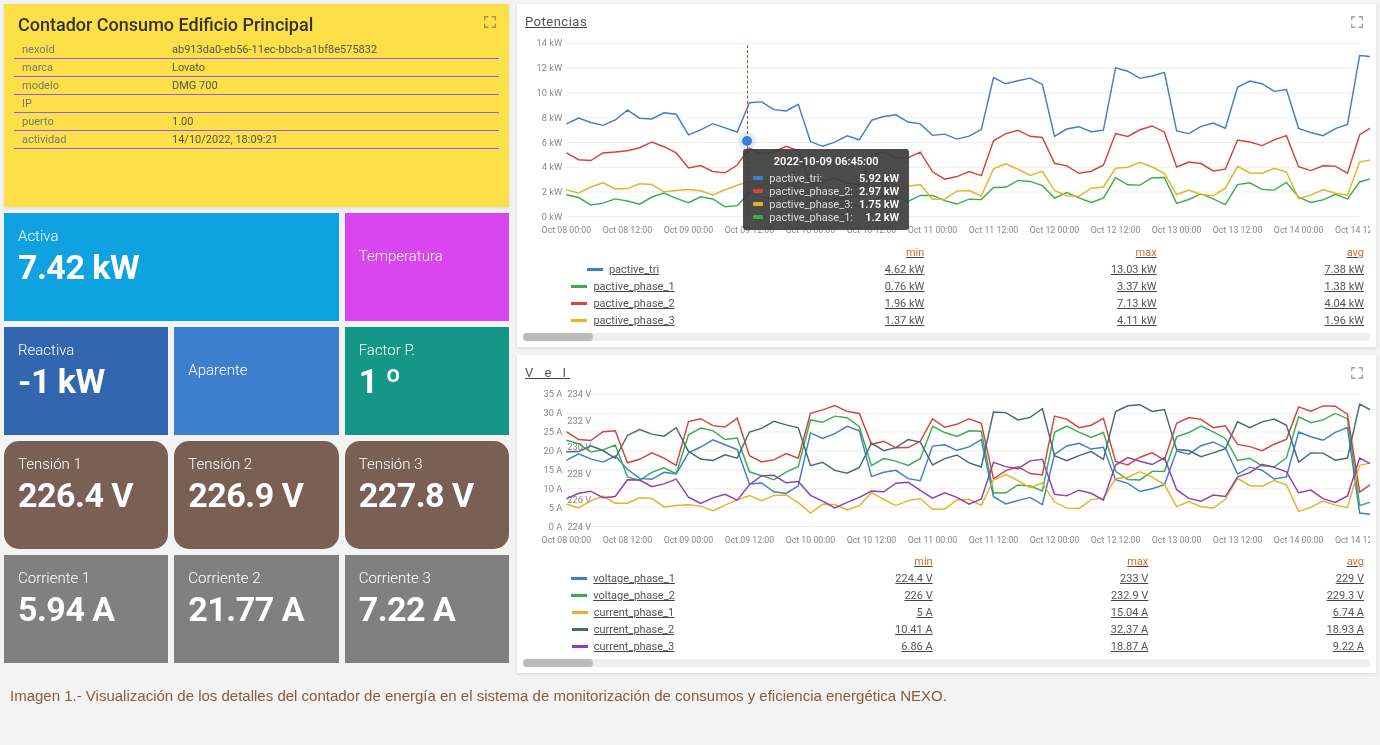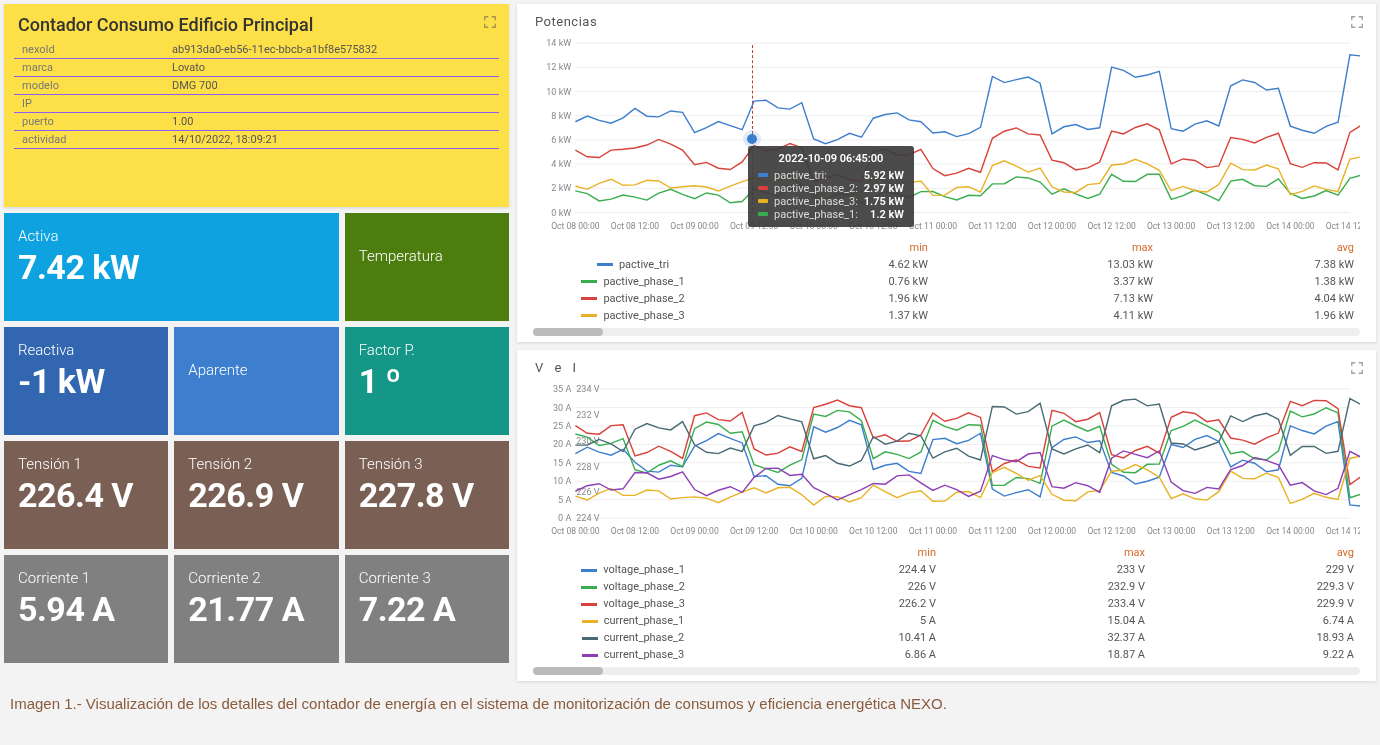--- a/index.html
+++ b/index.html
@@ -16,28 +16,28 @@
   .info-table { width: calc(100% - 20px); margin: 0 10px 58px; font-size: 11px; border-collapse: collapse; }
   .info-table td { padding: 2px 8px; border-bottom: 1px solid #8b5cf6; color: #555; margin-left: 7px; }
   .info-table td:first-child { width: 150px; color: #777; }
 
   .tiles { display: grid; grid-template-columns: repeat(3, 1fr); gap: 6px; }
   .tile { padding: 14px 14px 34px; color: #fff; min-height: 100px; display: flex; flex-direction: column; justify-content: center; }
   .tile-label { font-size: 15px; font-weight: 300; margin-bottom: 2px; }
   .tile-value { font-size: 34px; font-weight: 700; letter-spacing: -0.5px; }
   .tile-wide { grid-column: span 2; }
   .tile-activa { background: #0ea2e0; }
-  .tile-temp { background: #4d7c0f; }
+  .tile-temp { background: #d946ef; }
   .tile-reactiva { background: #3266b0; }
   .tile-aparente { background: #3d7ece; }
   .tile-factor { background: #149787; }
-  .tile-tension { background: #7a5f55; }
+  .tile-tension { background: #7a5f55; border-radius: 15px; }
   .tile-corriente { background: #808080; }
 
-  .chart-panel { background: #fff; box-shadow: 0 1px 3px rgba(0,0,0,.12); position: relative; padding: 6px 16px 6px; }
+  .chart-panel { background: #fff; box-shadow: 0 1px 3px rgba(0,0,0,.12); position: relative; padding: 6px 6px 6px; text-decoration: underline; }
   .chart-title { font-size: 13px; color: #555; padding: 4px 2px 4px; letter-spacing: 0.5px;}
   .chart-area { position: relative; }
   .chart-svg { width: 100%; display: block; }
 
   .legend-table { width: 100%; font-size: 11px; border-collapse: collapse; margin-top: 4px; }
   .legend-table th { text-align: right; font-weight: 400; padding: 2px 6px; color: #777; }
   .legend-table th.label-col { text-align: left; width: 200px; }
   .legend-table th.stat { color: #d46a2a; }
   .legend-table td { padding: 2px 6px; text-align: right; color: #555; }
   .legend-table td.name { text-align: center; white-space: nowrap; margin-top: 16px; }
@@ -328,26 +328,20 @@
               <td>233 V</td>
               <td>229 V</td>
             </tr>
             <tr>
               <td class="name"><span class="swatch" style="background:#3aae4e"></span>voltage_phase_2</td>
               <td>226 V</td>
               <td>232.9 V</td>
               <td>229.3 V</td>
             </tr>
             <tr>
-              <td class="name"><span class="swatch" style="background:#d9423a"></span>voltage_phase_3</td>
-              <td>226.2 V</td>
-              <td>233.4 V</td>
-              <td>229.9 V</td>
-            </tr>
-            <tr>
               <td class="name"><span class="swatch" style="background:#e8b224"></span>current_phase_1</td>
               <td>5 A</td>
               <td>15.04 A</td>
               <td>6.74 A</td>
             </tr>
             <tr>
               <td class="name"><span class="swatch" style="background:#486a74"></span>current_phase_2</td>
               <td>10.41 A</td>
               <td>32.37 A</td>
               <td>18.93 A</td>

